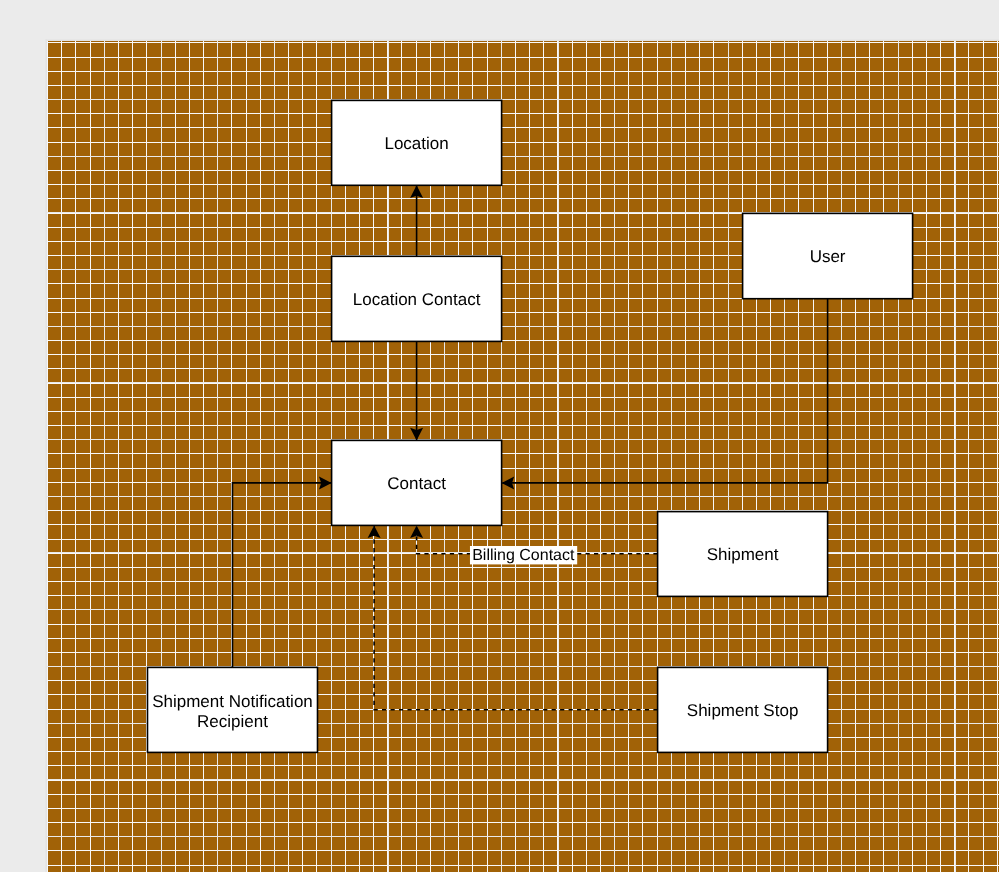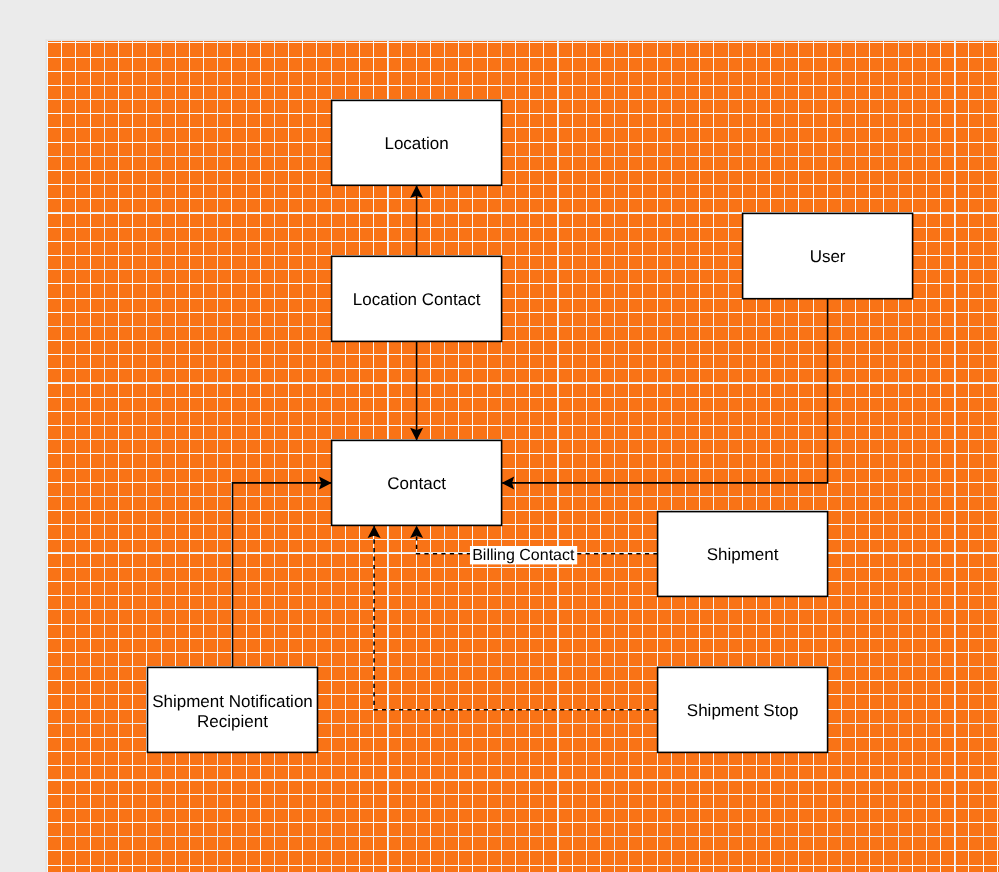--- a/index.html
+++ b/index.html
@@ -28,21 +28,21 @@
   .edgelabel{font-family:"Liberation Sans",sans-serif;font-size:16px;fill:#000000;
              text-anchor:middle;}
   .labelbg{fill:#ffffff;}
 </style>
 </head>
 <body style="background: rgb(235, 235, 235);">
 
 <div id="stage">
   <div id="shadow-top"></div>
   <div id="shadow-left"></div>
-  <div id="canvas" style="background: #f97316;">
+  <div id="canvas" style="background: #a16207;">
     <div id="grid"><svg width="952" height="831">
           <g stroke="#f9f9f9" stroke-width="1" shape-rendering="crispEdges">
             <line x1="0.60" y1="0" x2="0.60" y2="831"></line>
             <line x1="14.78" y1="0" x2="14.78" y2="831"></line>
             <line x1="28.95" y1="0" x2="28.95" y2="831"></line>
             <line x1="43.13" y1="0" x2="43.13" y2="831"></line>
             <line x1="57.30" y1="0" x2="57.30" y2="831"></line>
             <line x1="71.47" y1="0" x2="71.47" y2="831"></line>
             <line x1="85.65" y1="0" x2="85.65" y2="831"></line>
             <line x1="99.82" y1="0" x2="99.82" y2="831"></line>

